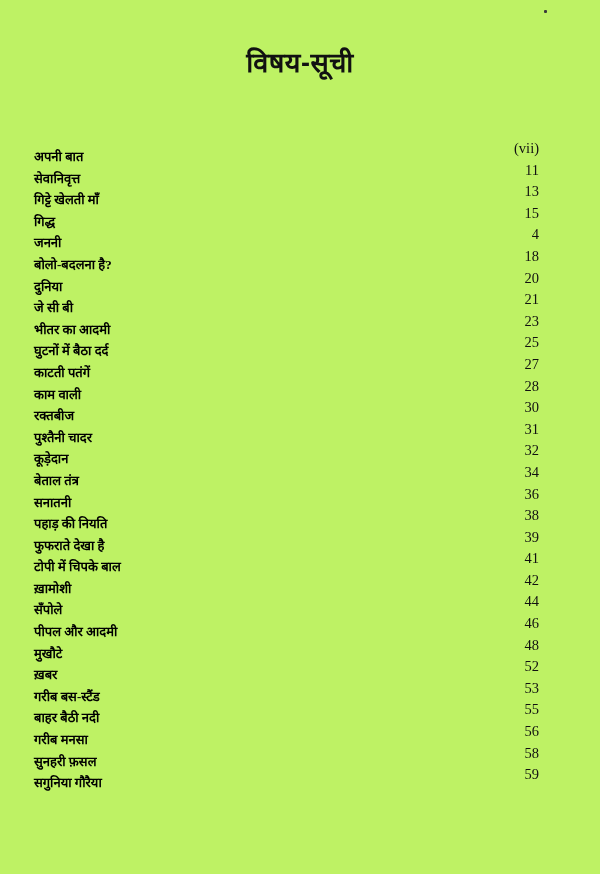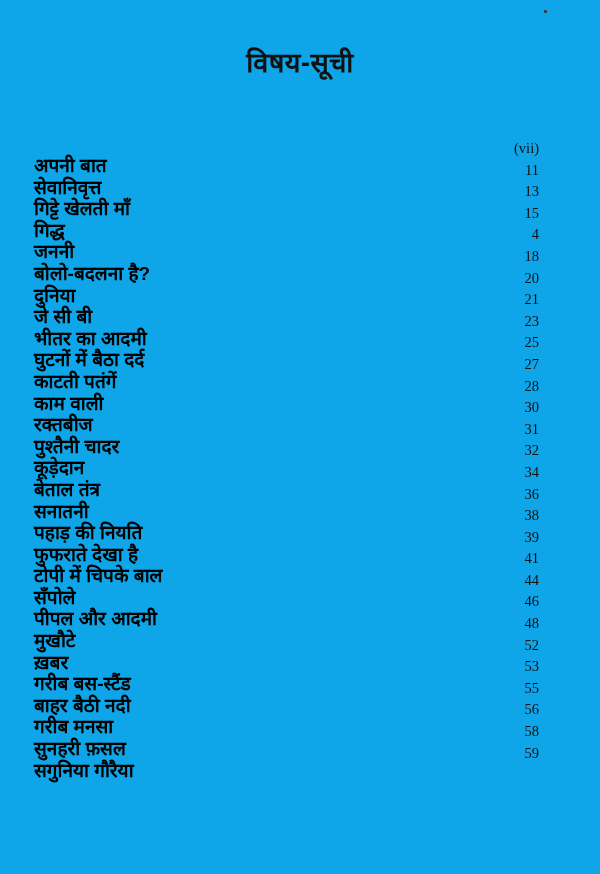--- a/index.html
+++ b/index.html
@@ -12,21 +12,21 @@
     background: #ffffff;
     font-family: "Liberation Sans", sans-serif;
     color: #000000;
     position: relative;
     overflow: hidden;
   }
   .page {
     position: relative;
     width: 600px;
     height: 874px;
-    background: #0ea5e9;
+    background: #bef264;
   }
   .speck {
     position: absolute;
     left: 544px;
     top: 10px;
     width: 3px;
     height: 3px;
     background: #3a3a3a;
     border-radius: 1px;
   }
@@ -50,23 +50,23 @@
     width: 600px;
   }
   .toc-row {
     position: relative;
     height: 21.6px;
     padding: 0 49px 0 34px;
   }
   .toc-entry-title {
     position: absolute;
     left: 34px;
-    top: 17px;
-    font-family: Liberation Sans, sans-serif;
-    font-size: 19px;
+    top: 8px;
+    font-family: Liberation Serif, serif;
+    font-size: 13px;
     font-weight: 600;
     color: #000000;
     line-height: 21.6px;
     white-space: nowrap;
   }
   .toc-entry-page {
     position: absolute;
     right: 61px;
     top: 0;
     width: 70px;
@@ -163,20 +163,24 @@
       </div>
       <div class="toc-row">
         <span class="toc-entry-title">फुफराते देखा है</span>
         <span class="toc-entry-page">39</span>
       </div>
       <div class="toc-row">
         <span class="toc-entry-title">टोपी में चिपके बाल</span>
         <span class="toc-entry-page">41</span>
       </div>
       <div class="toc-row">
+        <span class="toc-entry-title">ख़ामोशी</span>
+        <span class="toc-entry-page">42</span>
+      </div>
+      <div class="toc-row">
         <span class="toc-entry-title">सँपोले</span>
         <span class="toc-entry-page">44</span>
       </div>
       <div class="toc-row">
         <span class="toc-entry-title">पीपल और आदमी</span>
         <span class="toc-entry-page">46</span>
       </div>
       <div class="toc-row">
         <span class="toc-entry-title">मुखौटे</span>
         <span class="toc-entry-page">48</span>

